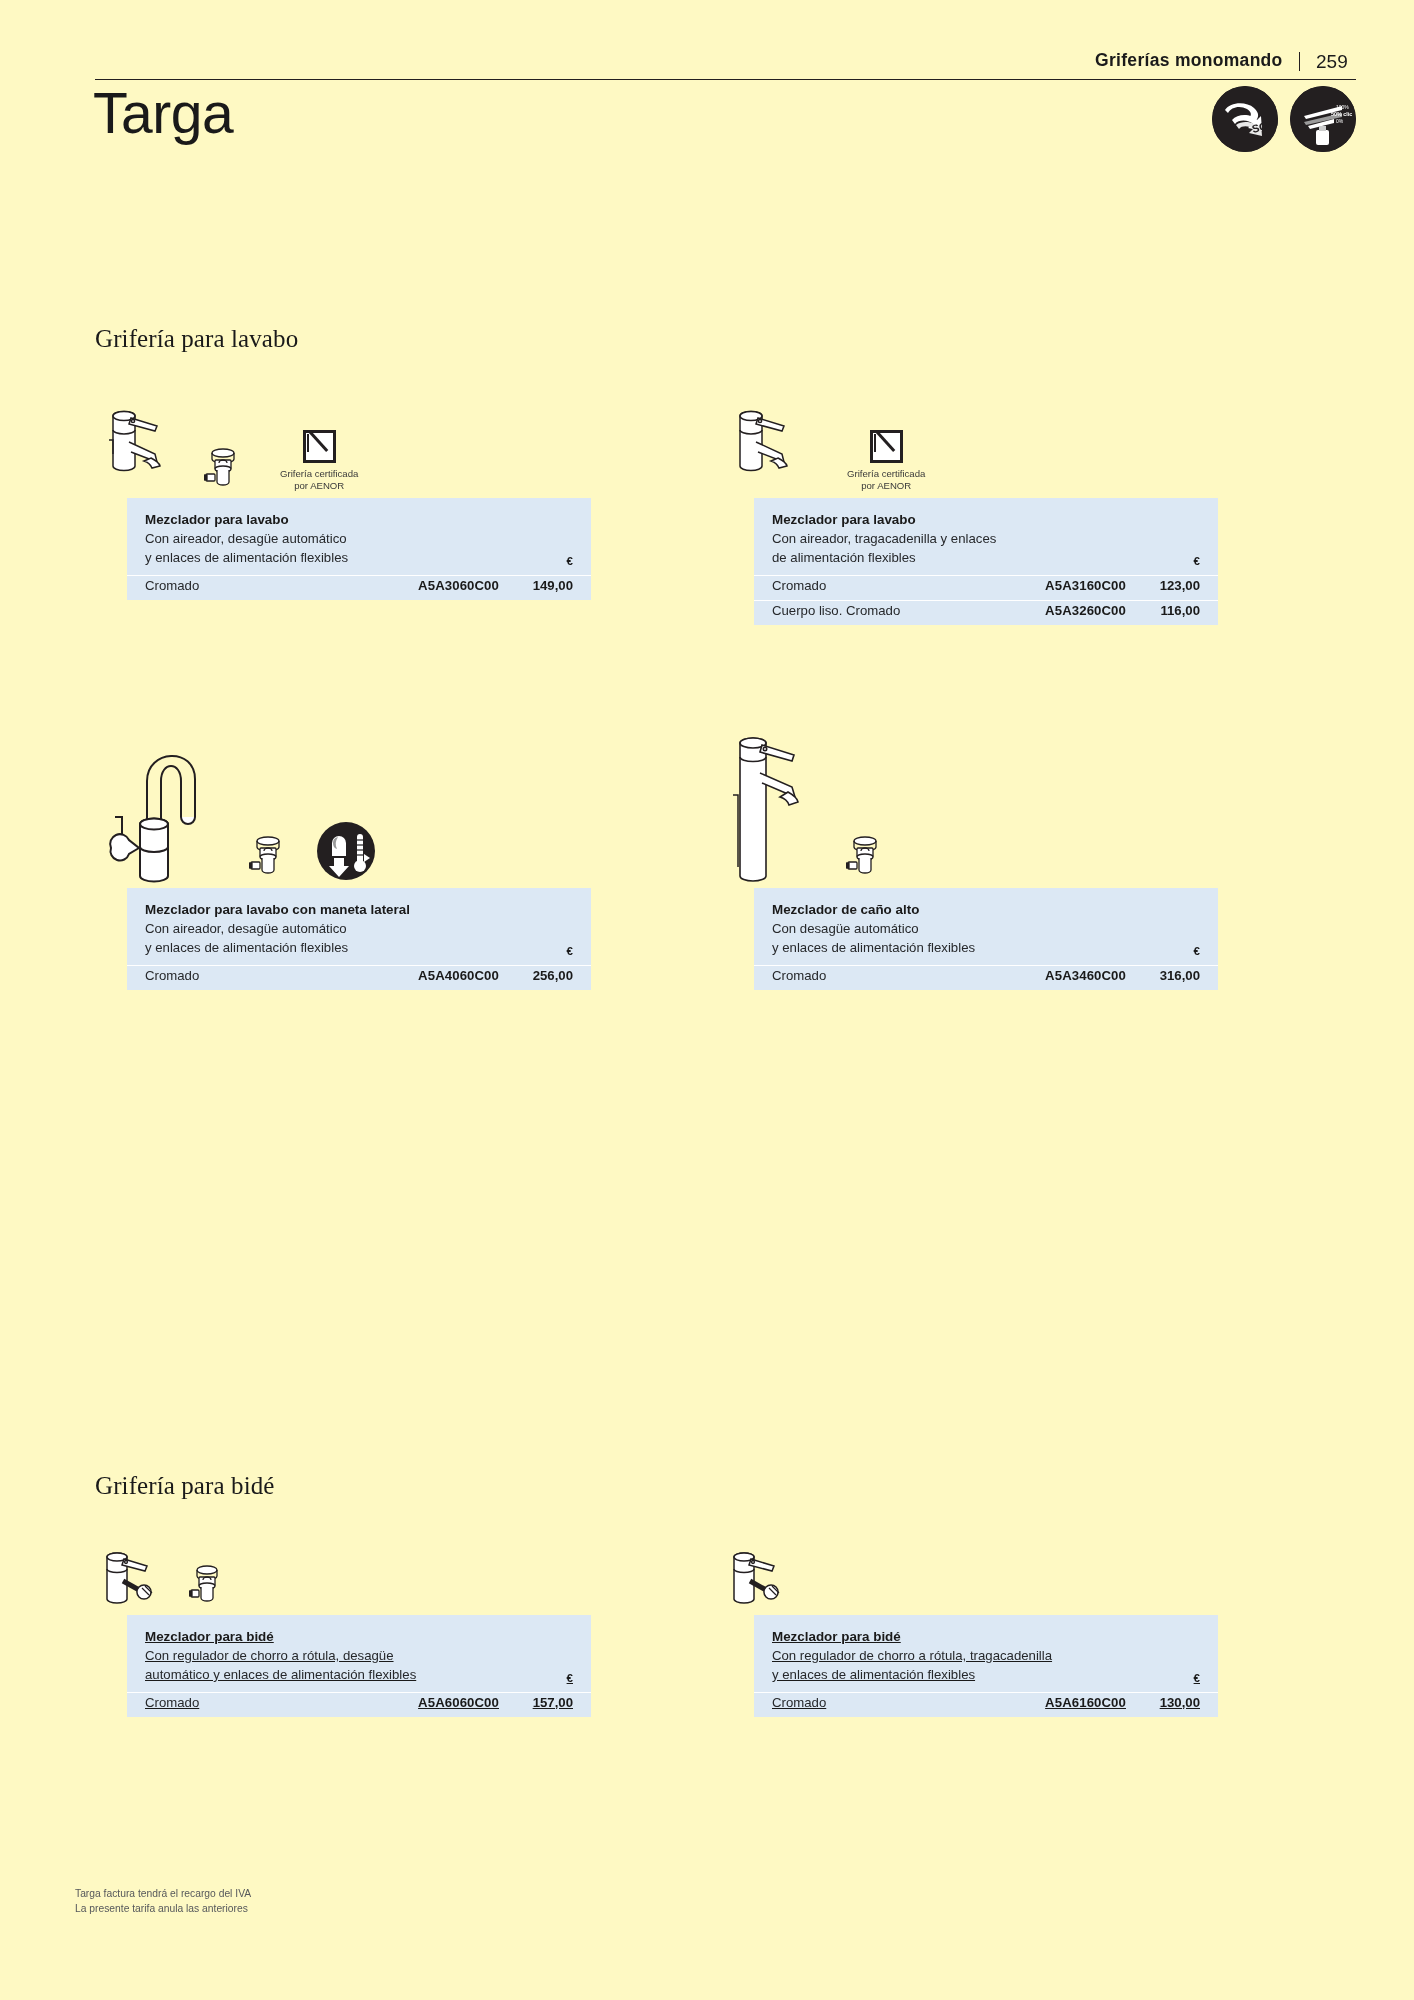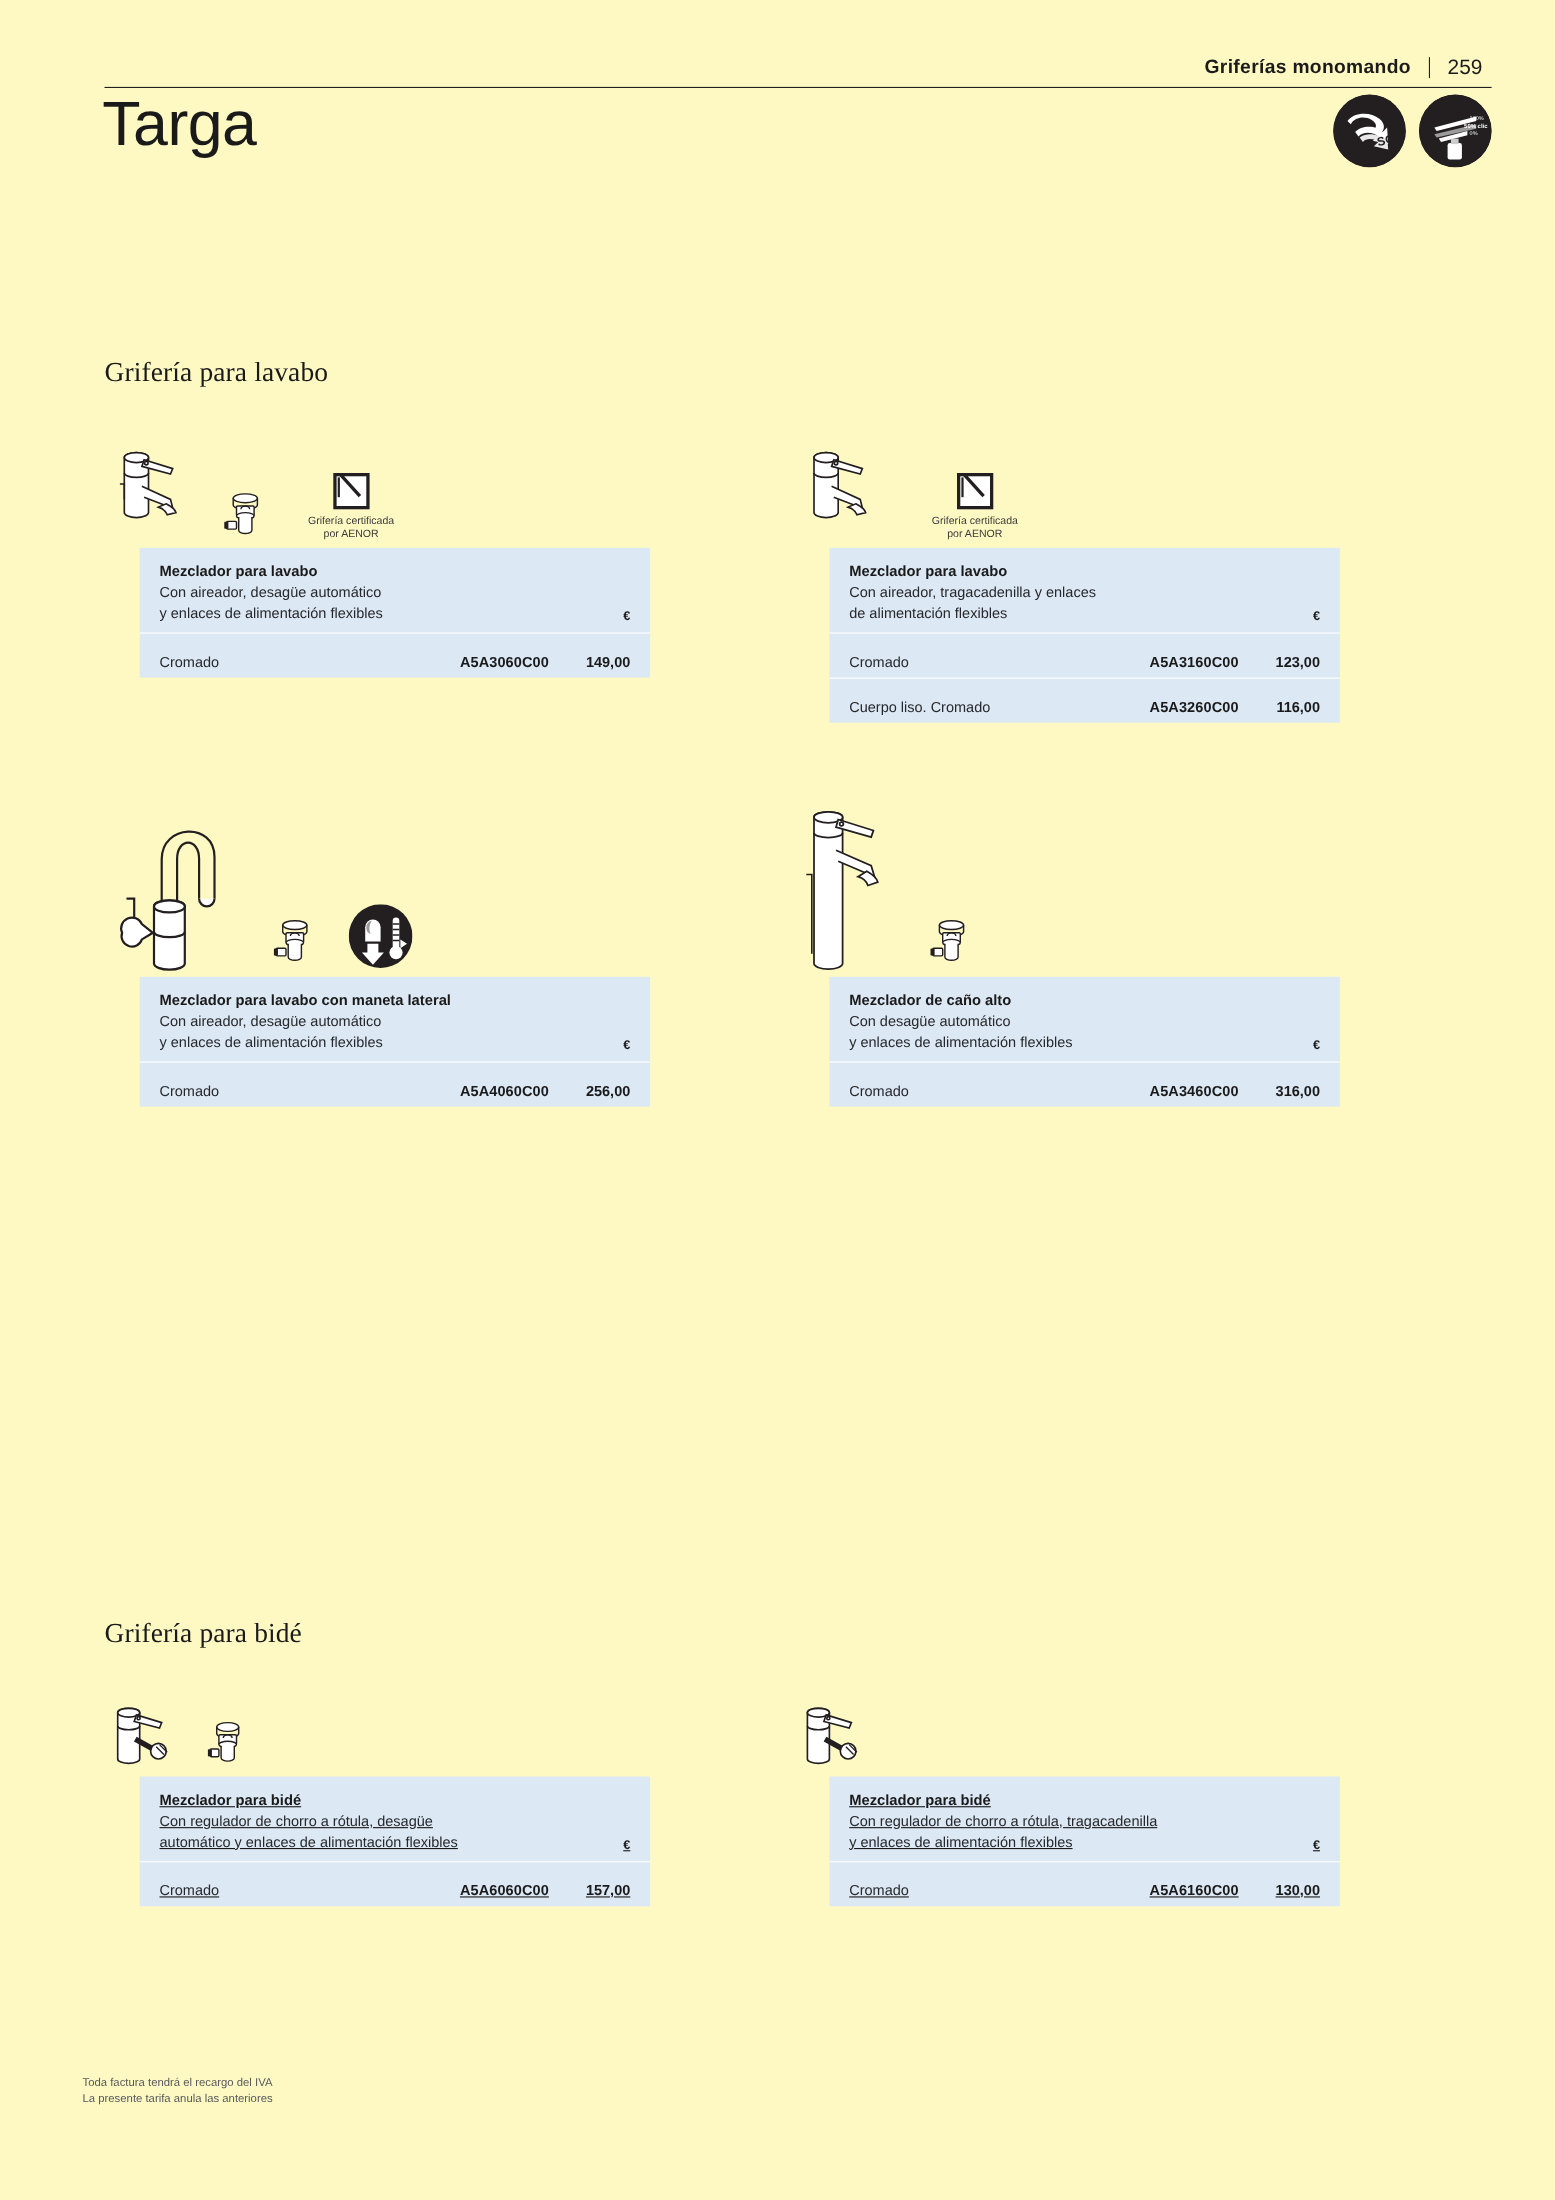--- a/index.html
+++ b/index.html
@@ -207,21 +207,21 @@
     color: #1a1a1a;
     padding-left: 10px;
     padding-bottom: 1px;
     width: 46px;
     text-align: right;
   }
   .prow {
     display: flex;
     align-items: center;
     border-top: 1.4px solid #ffffff;
-    padding: 18px 18px 7px 18px;
+    padding: 2px 18px 7px 18px;
     font-size: 13.2px;
     color: #26282b;
   }
   .prow .finish { flex: 1; }
   .prow .code {
     font-weight: bold;
     font-size: 13.2px;
     color: #1a1a1a;
     width: 128px;
     text-align: right;
@@ -571,17 +571,17 @@
       </div>
       <div class="prow">
         <div class="finish">Cromado</div>
         <div class="code">A5A6160C00</div>
         <div class="price">130,00</div>
       </div>
     </div>
   </div>
 
   <div class="footer">
-    <div>Toda factura tendrá el recargo del IVA</div>
+    <div>Targa factura tendrá el recargo del IVA</div>
     <div>La presente tarifa anula las anteriores</div>
   </div>
 
 </div>
 
 </body></html>

